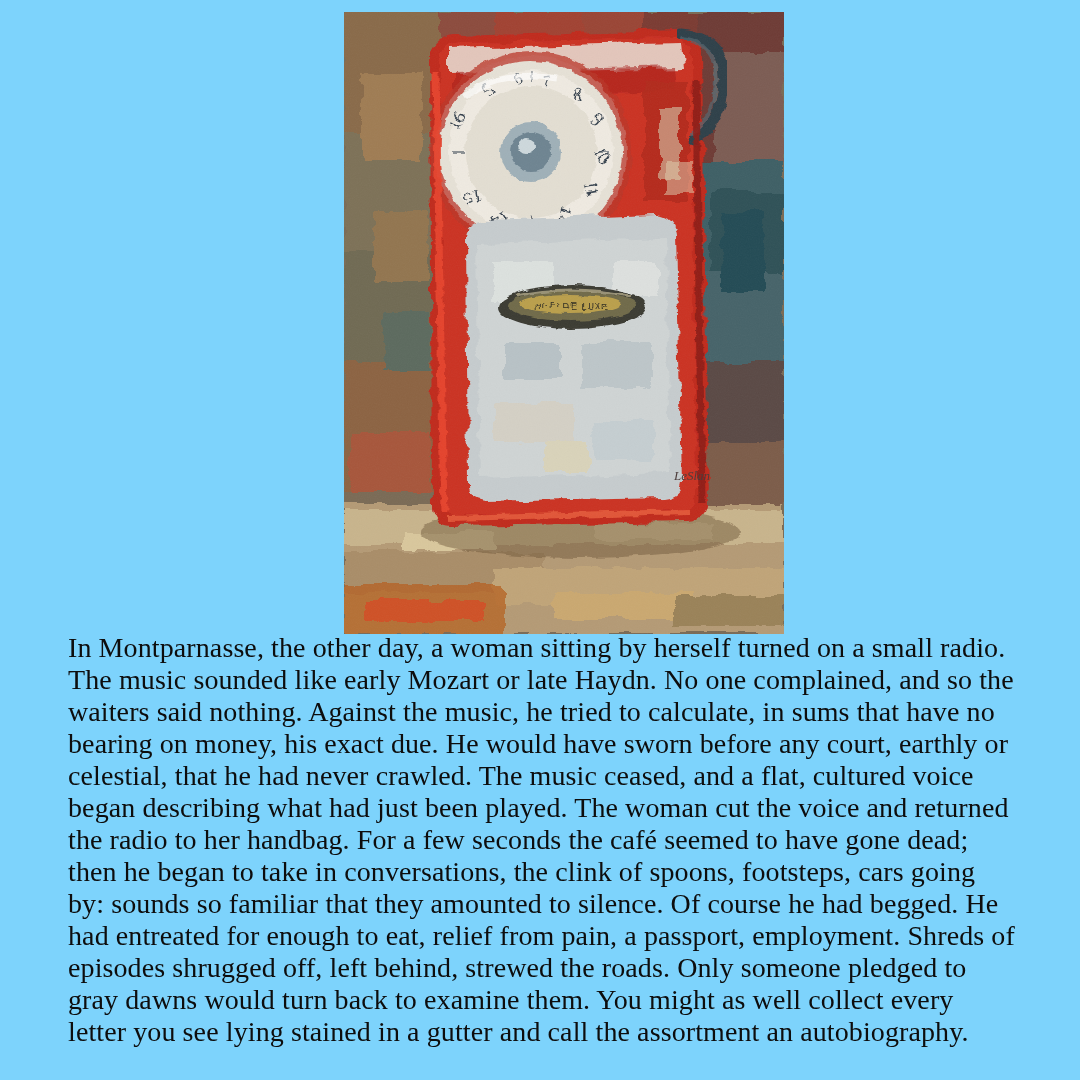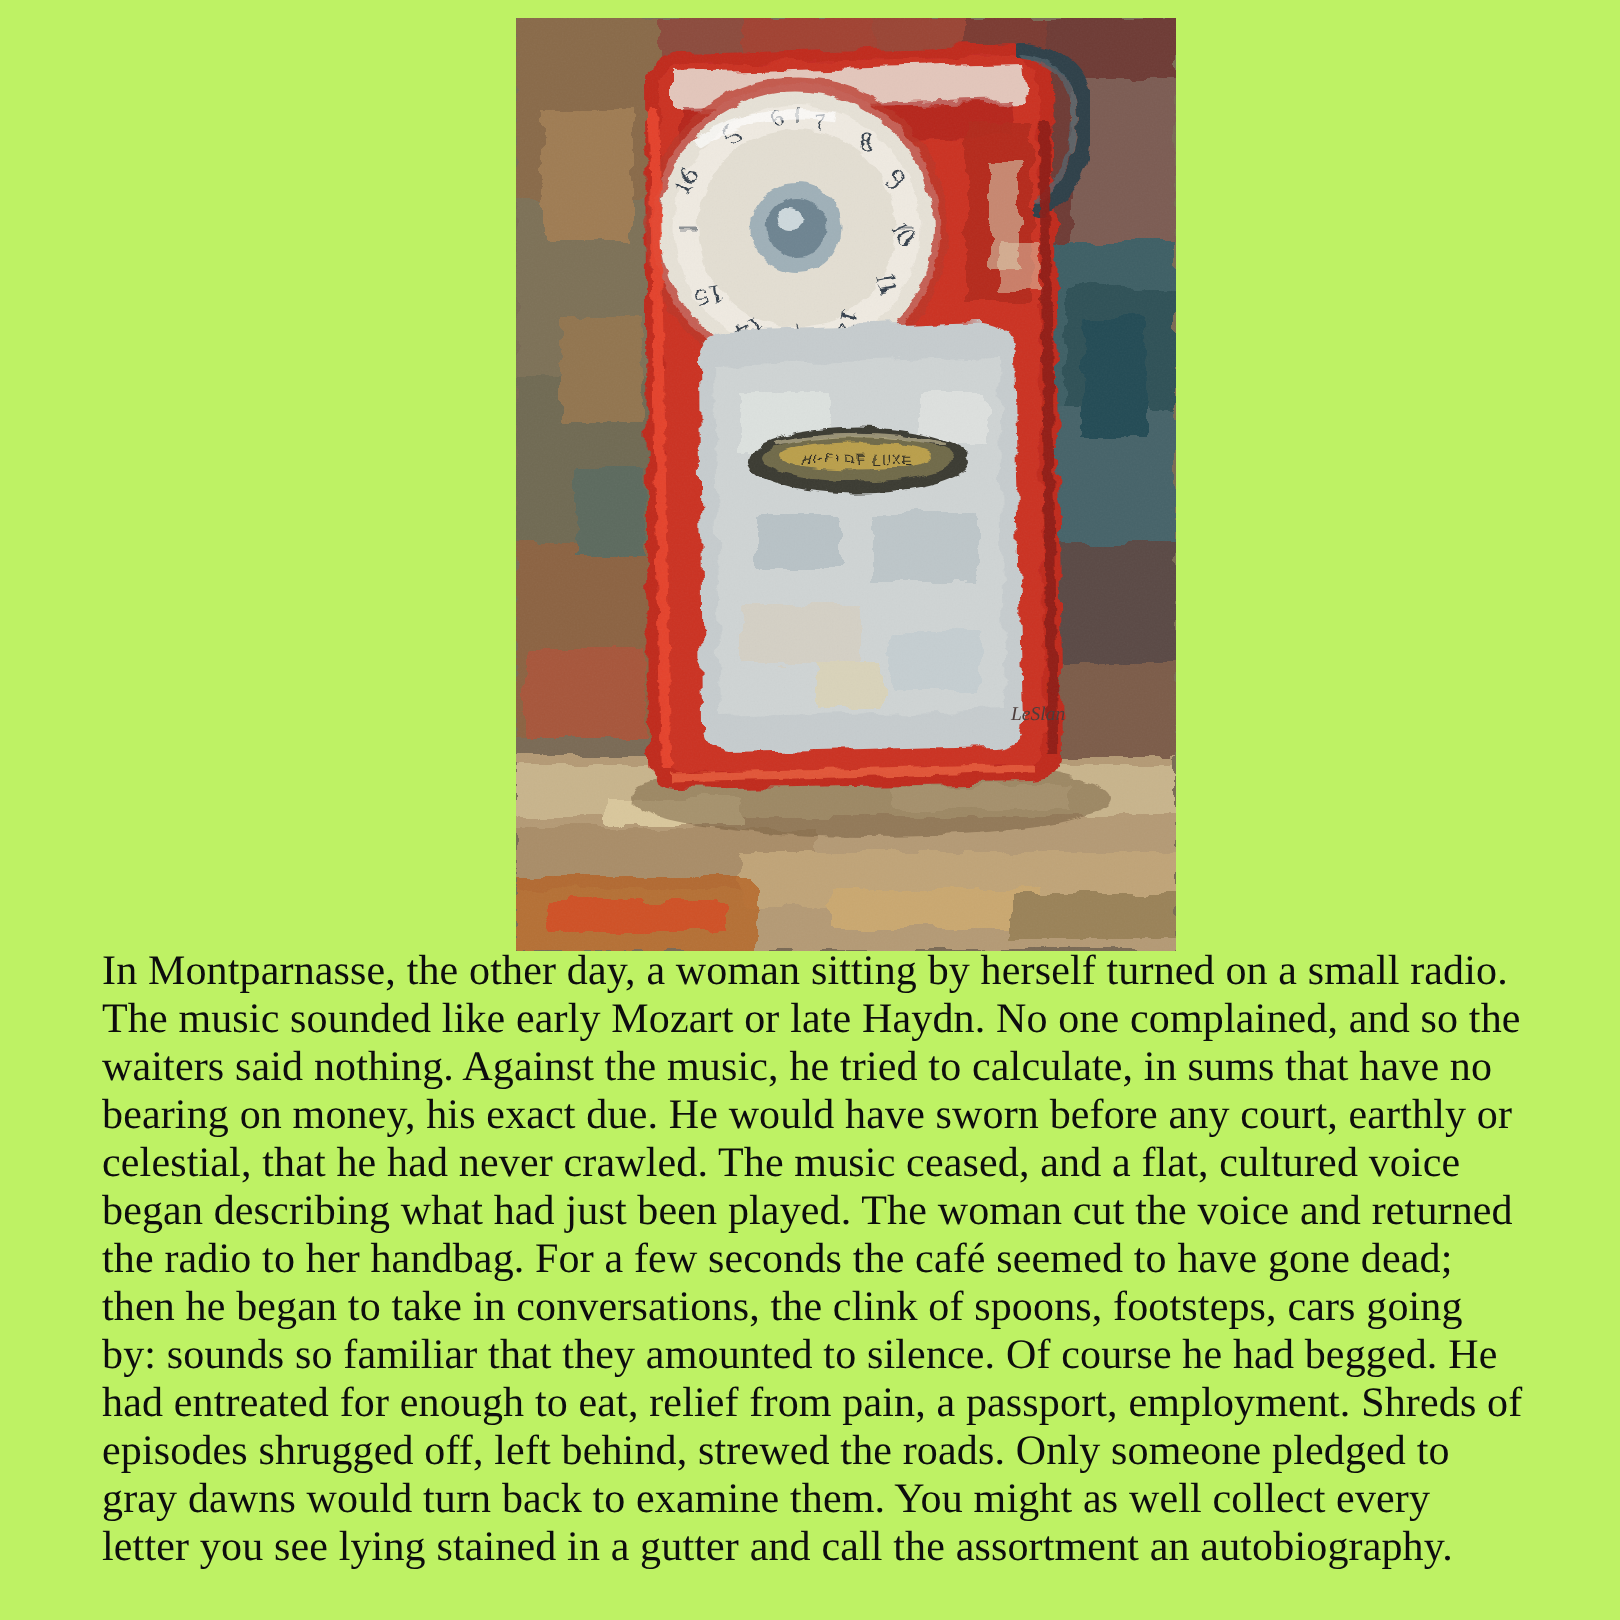--- a/index.html
+++ b/index.html
@@ -11,21 +11,21 @@
     width: 1080px;
     height: 1080px;
     font-family: "Liberation Serif", "DejaVu Serif", serif;
     color: #111111;
     overflow: hidden;
   }
   .page {
     position: relative;
     width: 1080px;
     height: 1080px;
-    background: #bef264;
+    background: #7dd3fc;
     box-sizing: border-box;
   }
 
   
   .figure {
     position: absolute;
     left: 304px;
     top: -4px;
     width: 440px;
     height: 622px;

